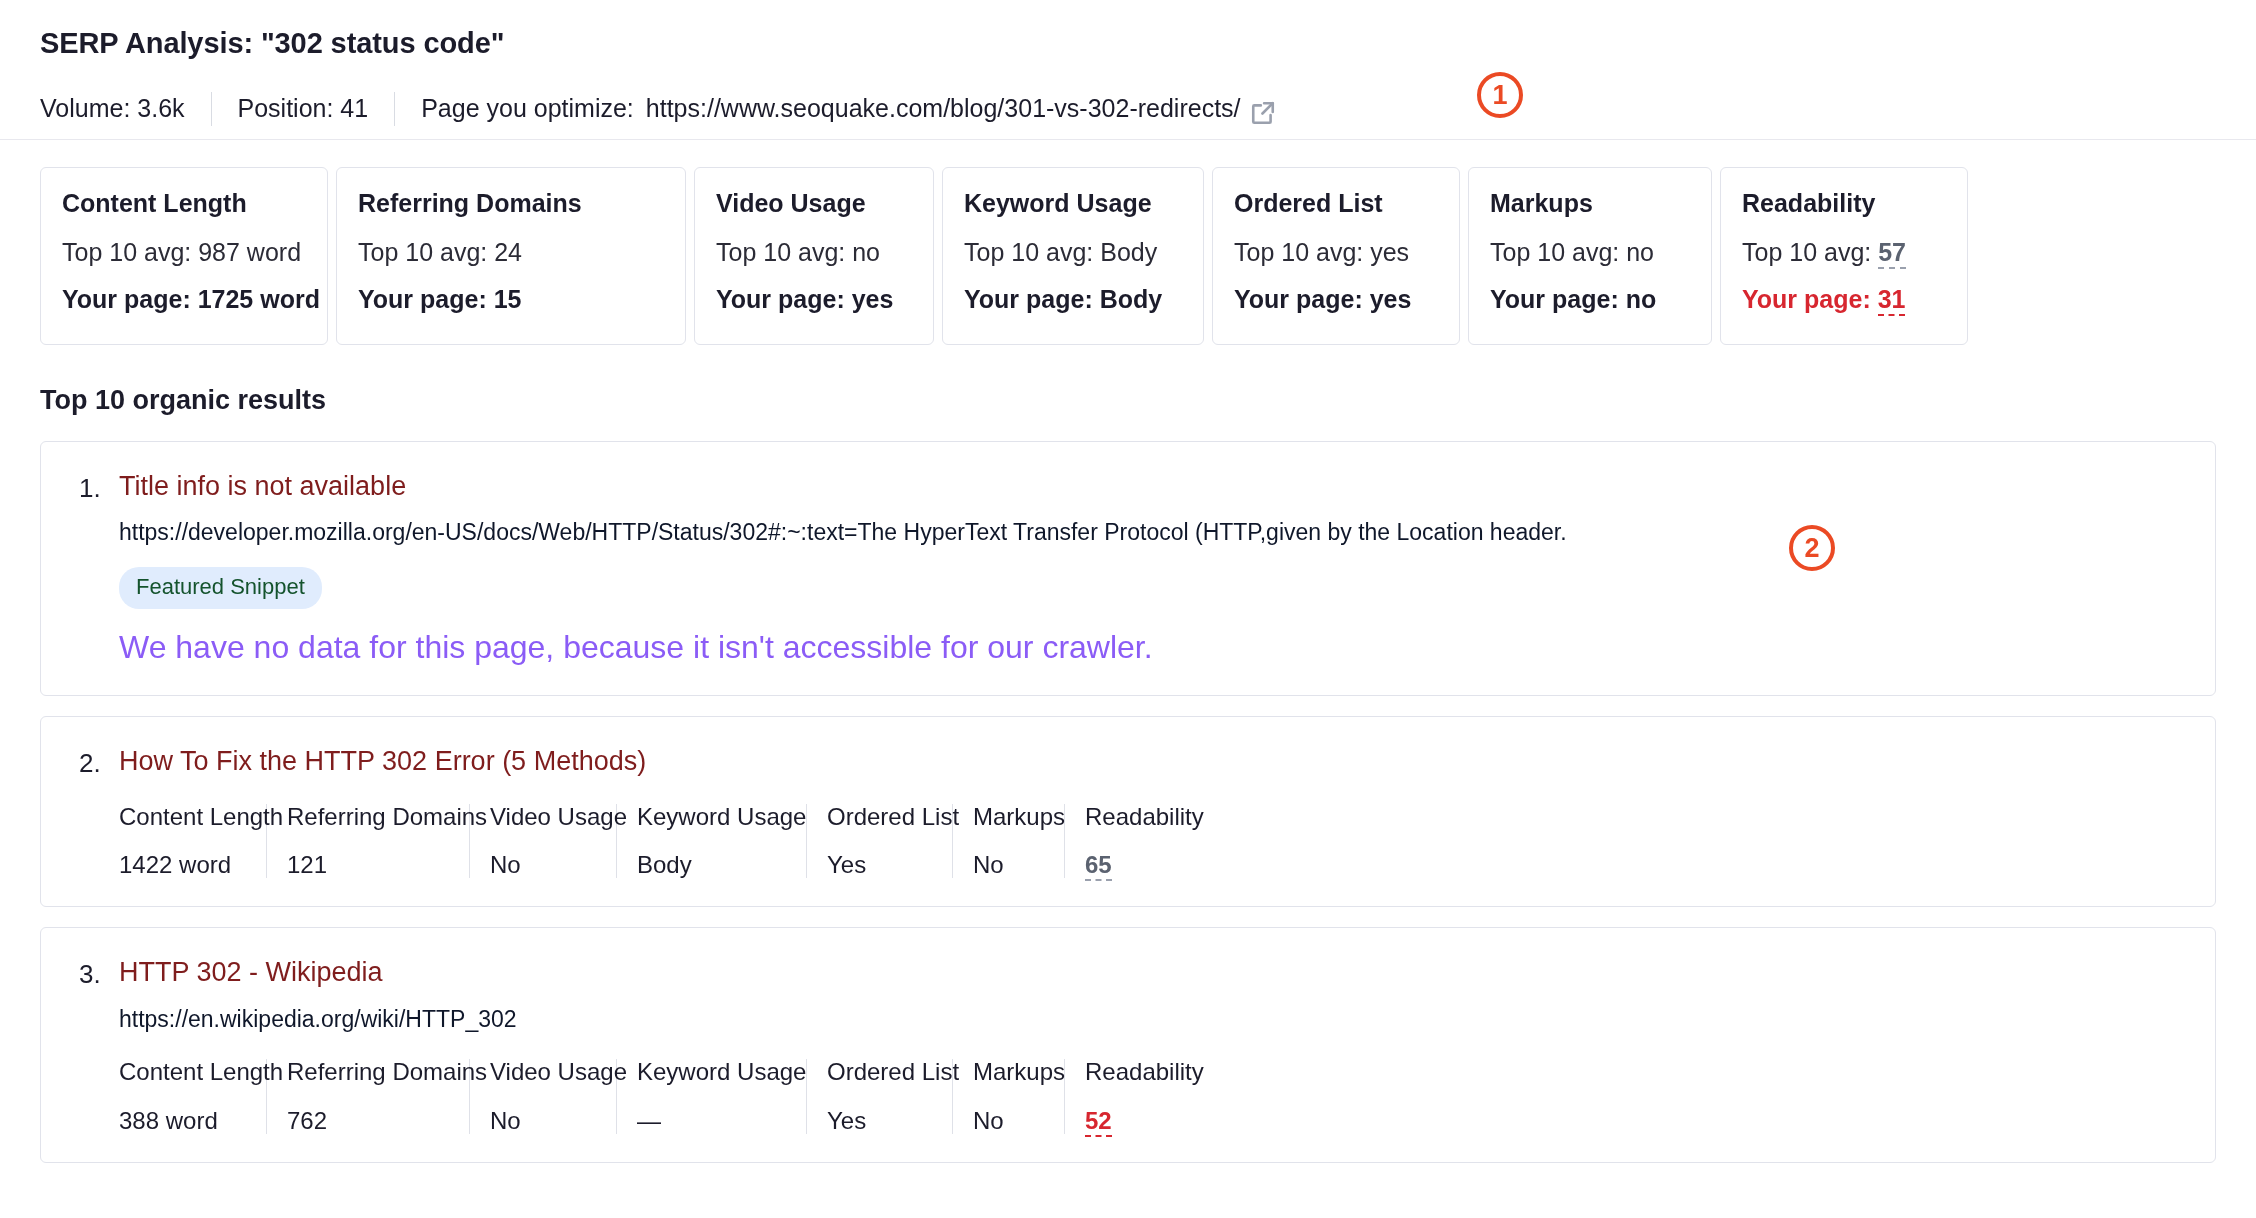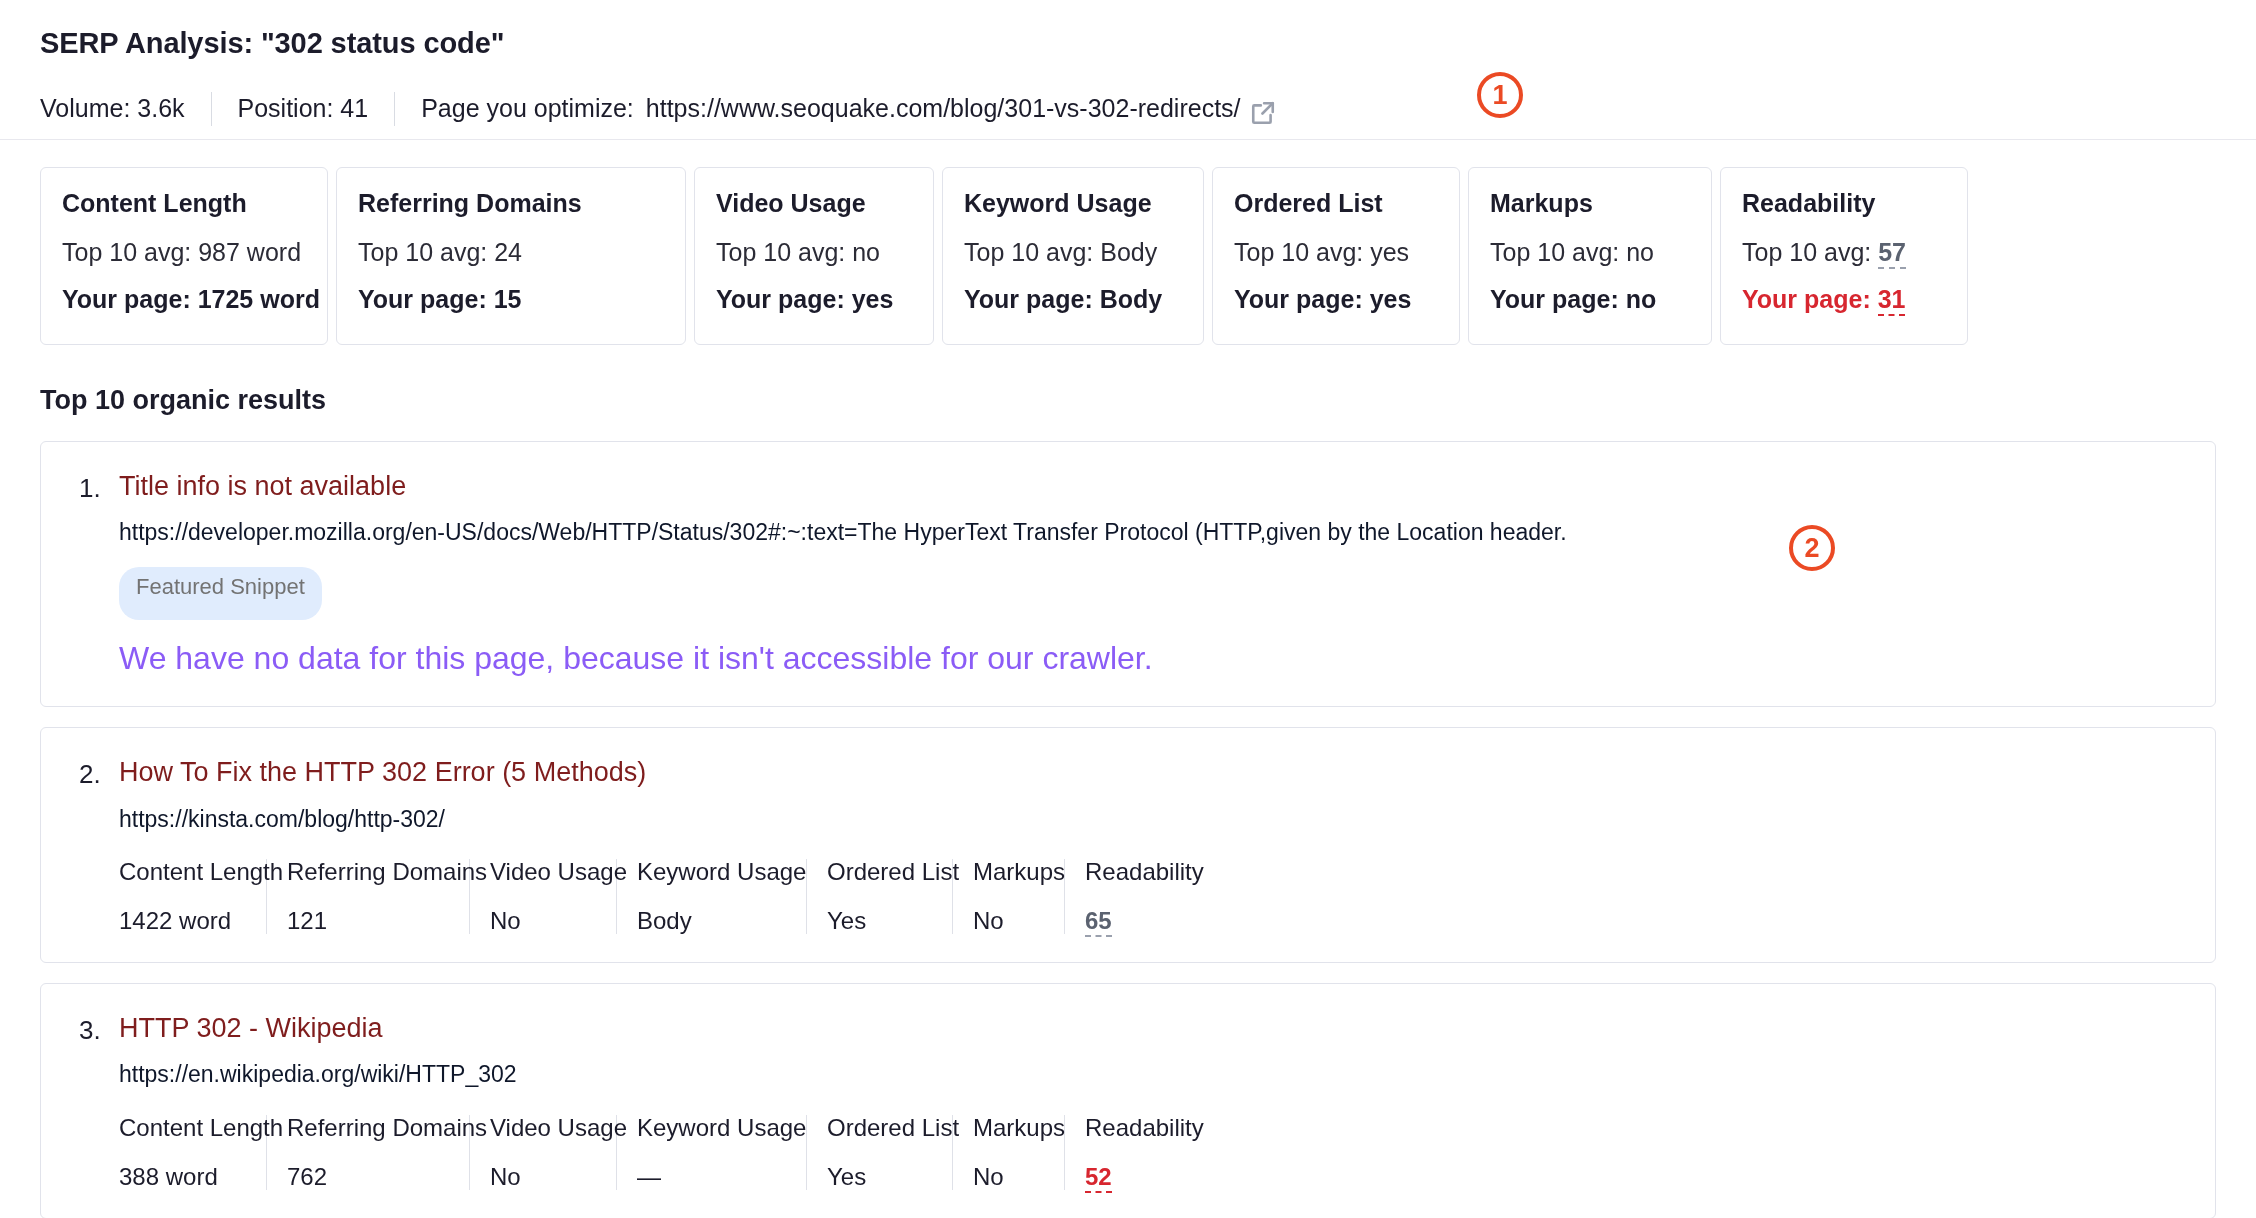--- a/index.html
+++ b/index.html
@@ -173,24 +173,24 @@
   .result-url {
     font-size: 23px;
     color: #0f172a;
     margin-top: 16px;
     line-height: 1.25;
     word-break: break-word;
   }
   .snippet-badge {
     display: inline-block;
     background: #e0ecfd;
-    color: #737373;
+    color: #14532d;
     font-size: 22px;
     border-radius: 20px;
-    padding: 9px 17px 22px 17px;
+    padding: 9px 17px 11px 17px;
     margin-top: 20px;
     line-height: 1;
   }
   .result-note {
     font-size: 32px;
     color: #8b5cf6;
     margin-top: 18px;
     line-height: 1.25;
   }
 
@@ -312,21 +312,20 @@
           <div class="result-note">We have no data for this page, because it isn't accessible for our crawler.</div>
         </div>
       </div>
     </div>
 
     <div class="result-card">
       <div class="result-inner">
         <div class="result-rank">2.</div>
         <div class="result-body">
           <a class="result-title" href="#">How To Fix the HTTP 302 Error (5 Methods)</a>
-          <div class="result-url">https://kinsta.com/blog/http-302/</div>
           <div class="res-metrics">
             <div class="rm-col w-cl">
               <div class="rm-head">Content Length</div>
               <div class="rm-val">1422 word</div>
             </div>
             <div class="rm-col w-rd">
               <div class="rm-head">Referring Domains</div>
               <div class="rm-val">121</div>
             </div>
             <div class="rm-col w-vu">

